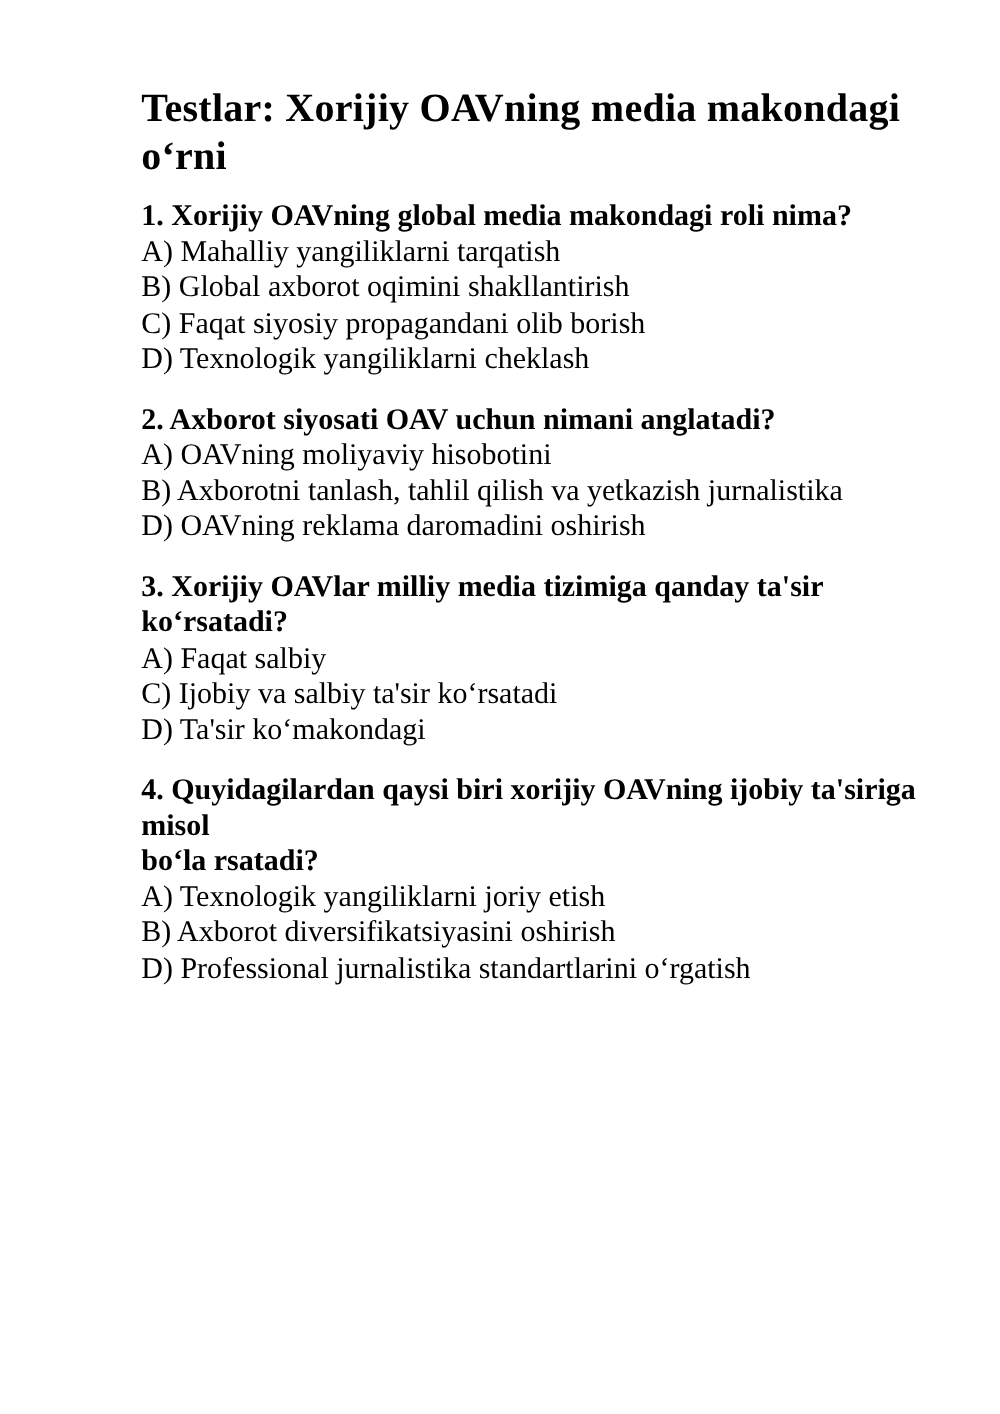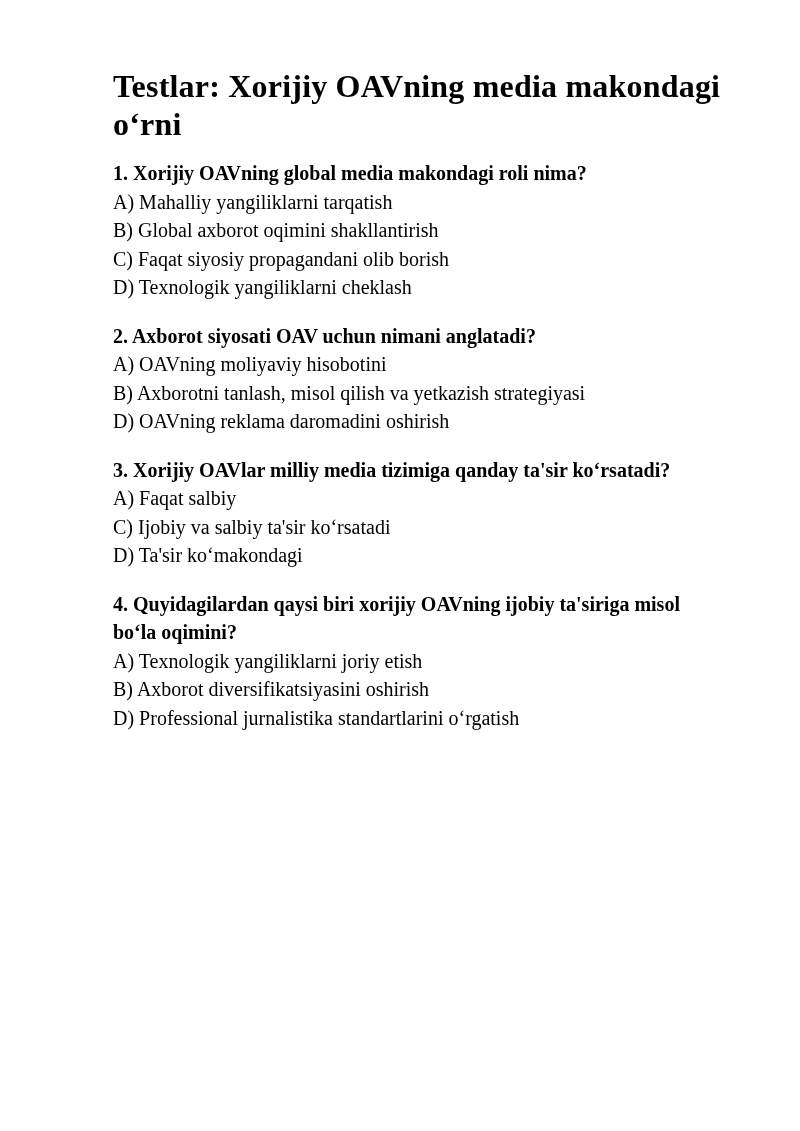--- a/index.html
+++ b/index.html
@@ -26,21 +26,21 @@
   }
   .title p {
     margin: 0;
     font-size: 32px;
     line-height: 38px;
     font-weight: 700;
     letter-spacing: 0.2px;
   }
   .question {
     margin: 0 0 20px 0;
-    font-size: 20px;
+    font-size: 24px;
     line-height: 28.5px;
   }
   .question p {
     margin: 0;
   }
   .q-header {
     font-weight: 700;
   }
   .q-option {
     font-weight: 400;
@@ -66,34 +66,34 @@
     <p class="q-option">A) Mahalliy yangiliklarni tarqatish</p>
     <p class="q-option">B) Global axborot oqimini shakllantirish</p>
     <p class="q-option">C) Faqat siyosiy propagandani olib borish</p>
     <p class="q-option">D) Texnologik yangiliklarni cheklash</p>
   </div>
 
   <div class="question">
     <p class="q-header">2. Axborot siyosati OAV uchun nimani anglatadi?</p>
 
     <p class="q-option">A) OAVning moliyaviy hisobotini</p>
-    <p class="q-option">B) Axborotni tanlash, misol qilish va yetkazish strategiyasi</p>
+    <p class="q-option">B) Axborotni tanlash, tahlil qilish va yetkazish jurnalistika</p>
     <p class="q-option">D) OAVning reklama daromadini oshirish</p>
   </div>
 
   <div class="question">
     <p class="q-header">3. Xorijiy OAVlar milliy media tizimiga qanday ta'sir ko‘rsatadi?</p>
 
     <p class="q-option">A) Faqat salbiy</p>
     <p class="q-option">C) Ijobiy va salbiy ta'sir ko‘rsatadi</p>
     <p class="q-option">D) Ta'sir ko‘makondagi</p>
   </div>
 
   <div class="question">
     <p class="q-header">4. Quyidagilardan qaysi biri xorijiy OAVning ijobiy ta'siriga misol</p>
-    <p class="q-header">bo‘la oqimini?</p>
+    <p class="q-header">bo‘la rsatadi?</p>
     <p class="q-option">A) Texnologik yangiliklarni joriy etish</p>
     <p class="q-option">B) Axborot diversifikatsiyasini oshirish</p>
     <p class="q-option">D) Professional jurnalistika standartlarini o‘rgatish</p>
   </div>
 
 
 </div>
 
 </body></html>

